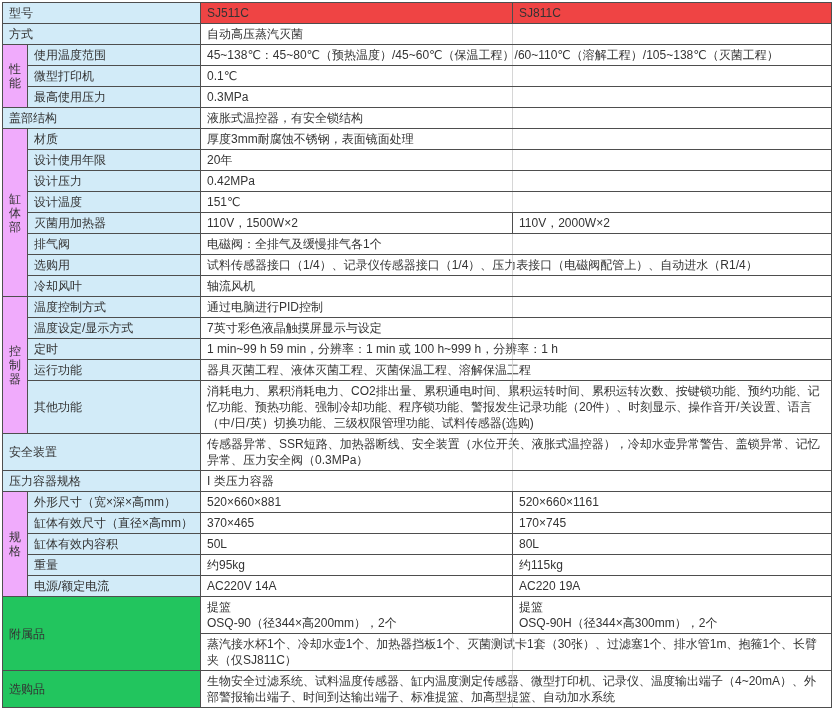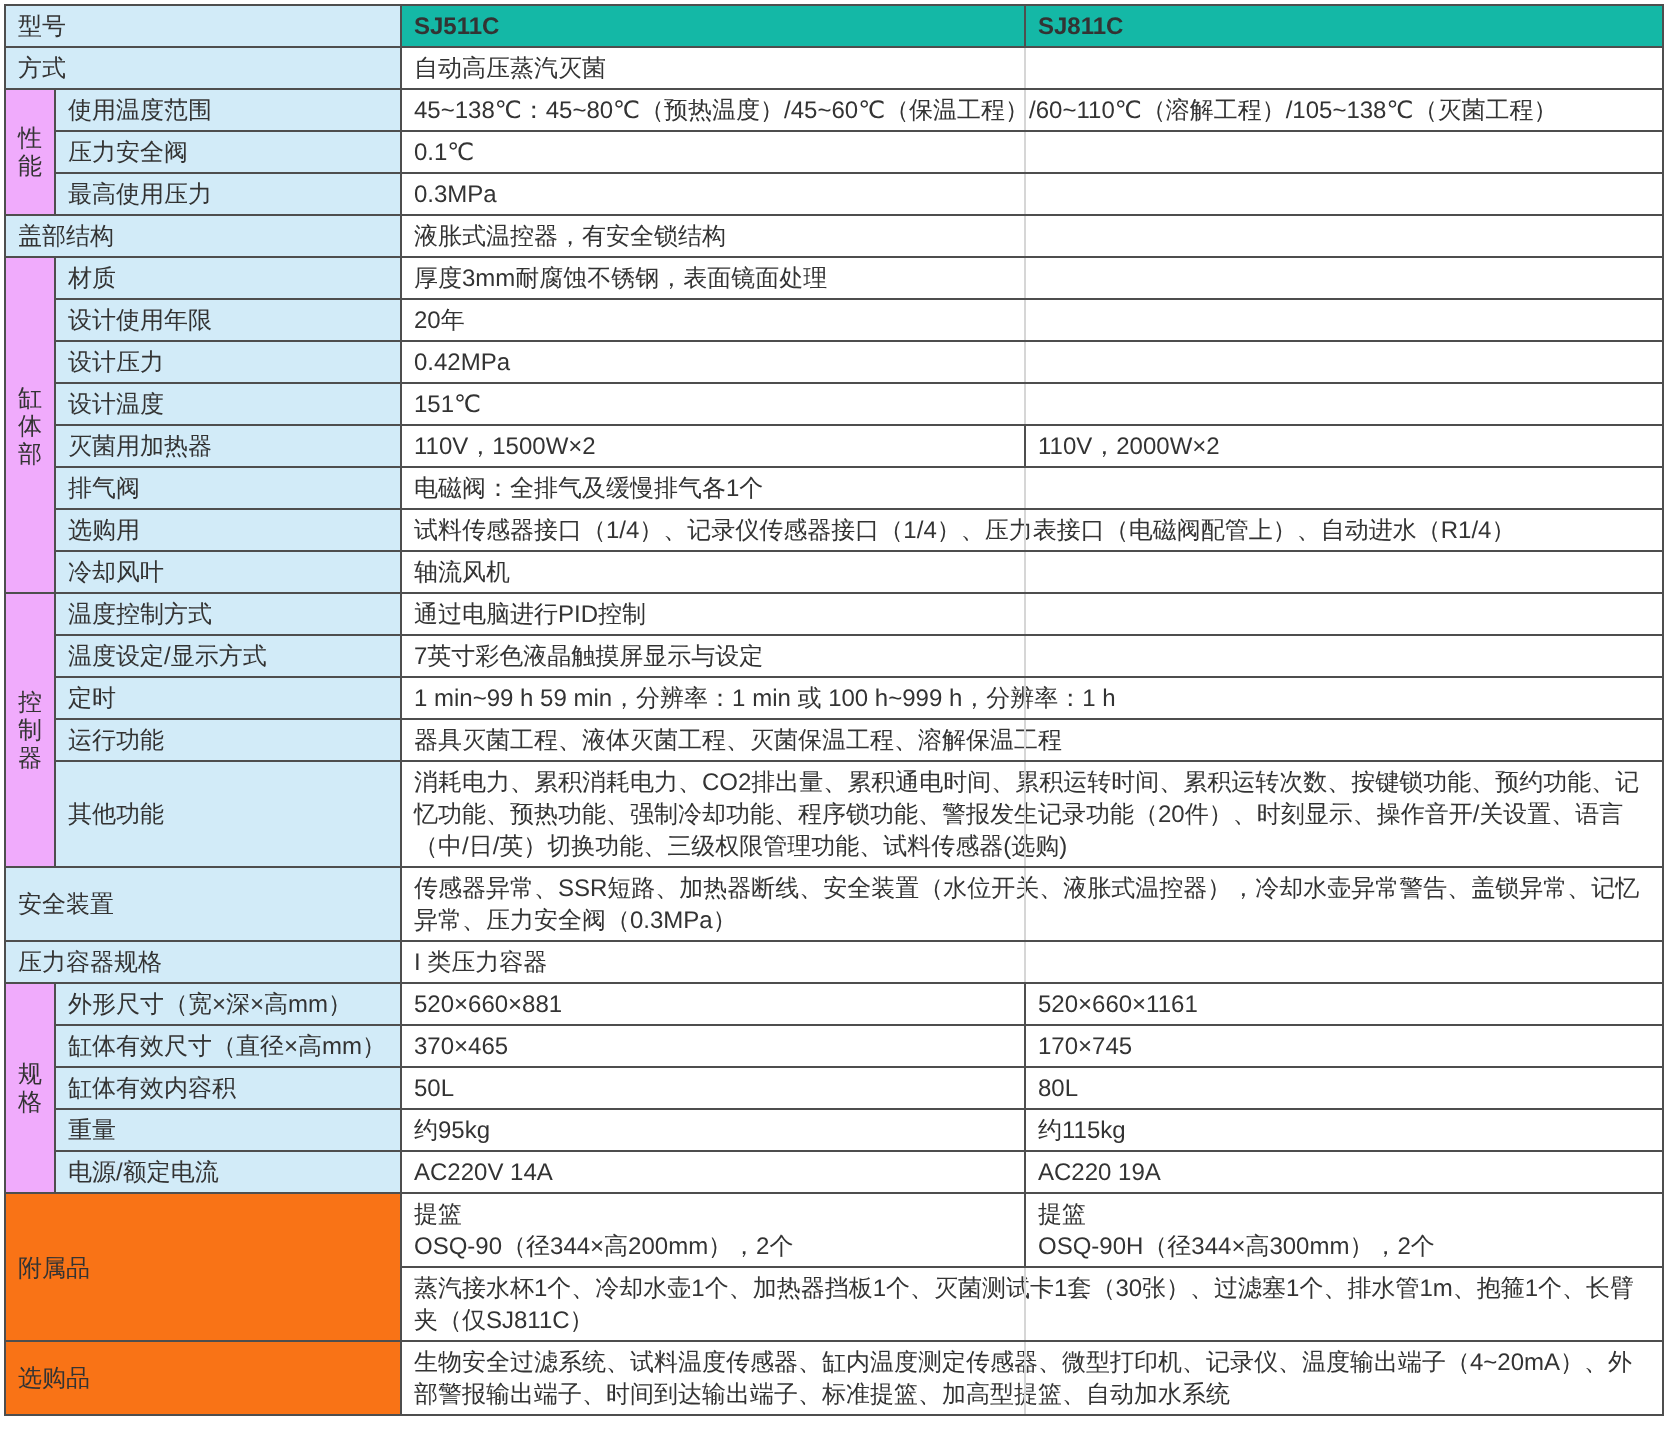--- a/index.html
+++ b/index.html
@@ -16,29 +16,29 @@
   }
   td{
     border:1px solid #4e4e4e;
     padding:2px 6px;
     vertical-align:middle;
     background:#ffffff;
     position:relative;
     word-break:break-word;
   }
   td.label-cell{background:#d2ebf8;}
-  td.label-cell.dark{background:#f97316;}
+  td.label-cell.dark{background:#22c55e;}
   td.group-cell{
     background:#f0abfc;
     padding:2px 2px;
     text-align:center;
     word-break:break-all;
     line-height:14px;
   }
-  td.value-cell.header{background:#14b8a6;font-weight:700;}
+  td.value-cell.header{background:#ef4444;font-weight:400;}
   td.value-cell.merged::after{
     content:"";
     position:absolute;
     top:0;bottom:0;
     left:311px;
     width:1px;
     background:#d6d6d6;
   }
   td .value-line{min-height:16px;}
 </style>
@@ -69,21 +69,21 @@
         </td>
       </tr>
       <tr>
         <td class="group-cell" rowspan="3">性能</td>
         <td class="label-cell">使用温度范围</td>
         <td class="value-cell merged" colspan="2">
           <div class="value-line">45~138℃：45~80℃（预热温度）/45~60℃（保温工程）/60~110℃（溶解工程）/105~138℃（灭菌工程）</div>
         </td>
       </tr>
       <tr>
-        <td class="label-cell">压力安全阀</td>
+        <td class="label-cell">微型打印机</td>
         <td class="value-cell merged" colspan="2">
           <div class="value-line">0.1℃</div>
         </td>
       </tr>
       <tr>
         <td class="label-cell">最高使用压力</td>
         <td class="value-cell merged" colspan="2">
           <div class="value-line">0.3MPa</div>
         </td>
       </tr>

